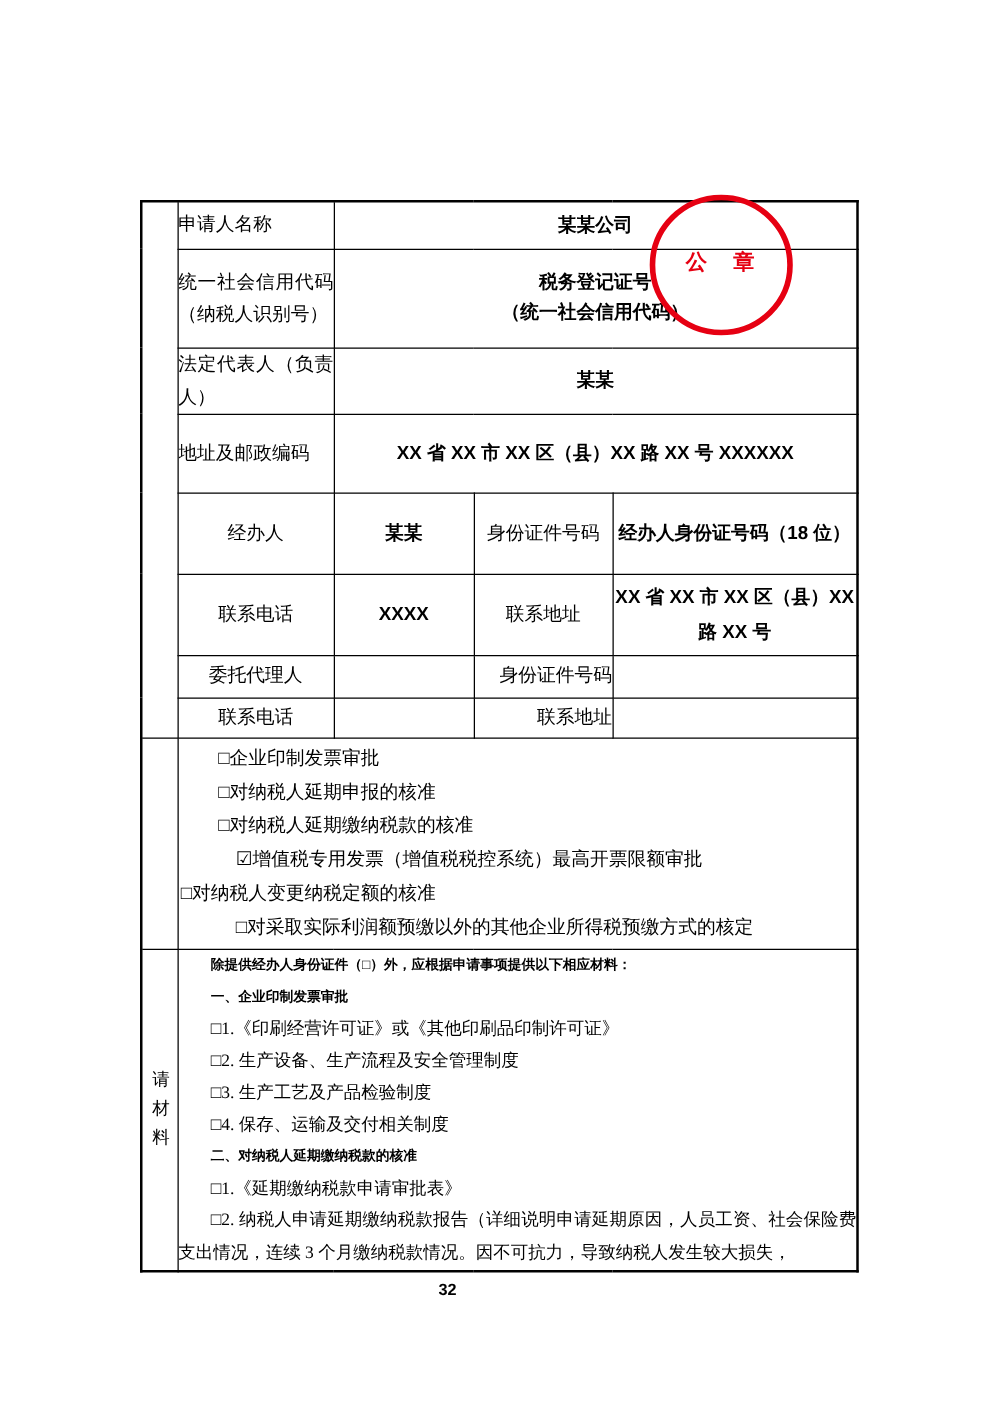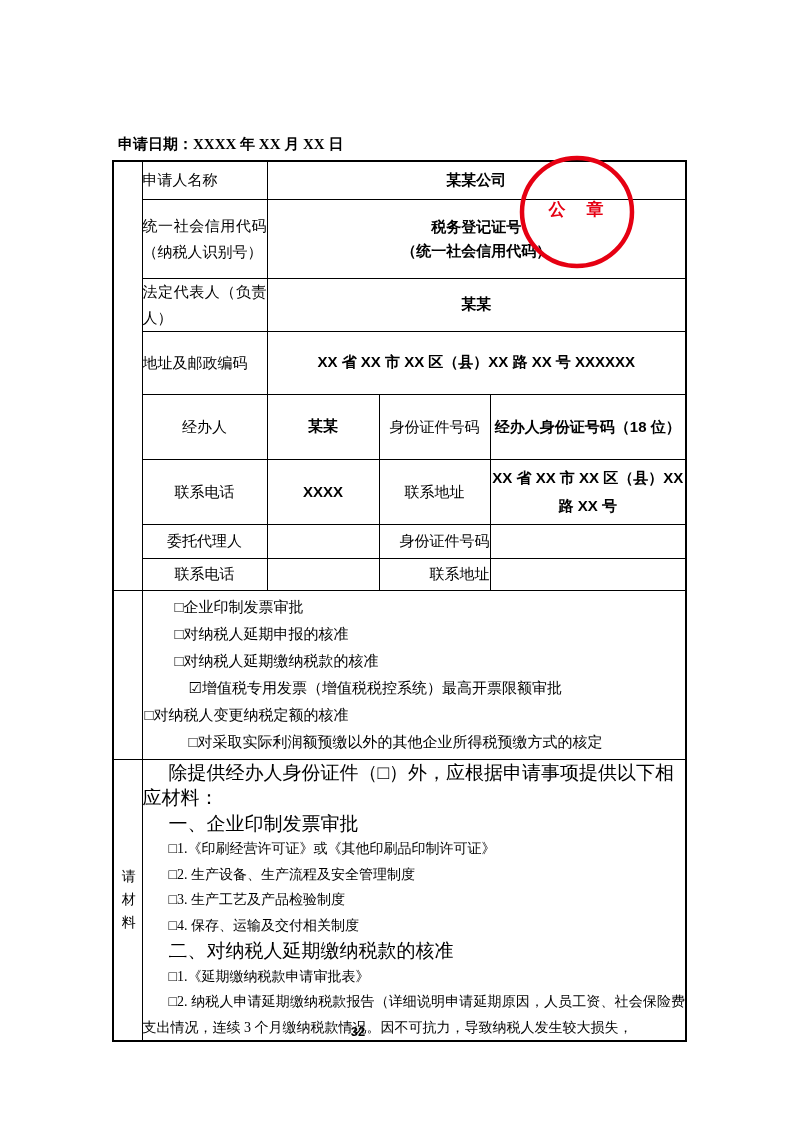--- a/index.html
+++ b/index.html
@@ -29,33 +29,33 @@
   tr.r1{height:38px} tr.r2{height:79px} tr.r3{height:50px} tr.r4{height:63px}
   tr.r5{height:65px} tr.r6{height:65px} tr.r7{height:34px} tr.r8{height:32px}
   tr.r9{height:169px} tr.r10{height:258px}
   .lbl { text-align:justify; padding:1px 11px; line-height:26px; }
   .lbl-c { text-align:center; padding:1px 4px; }
   .lbl-r { text-align:right; padding:1px 7px 1px 2px; }
   .val {
     font-family:"Liberation Sans","DejaVu Sans",sans-serif;
     font-weight:700; text-align:center; padding:0 8px;
   }
-  .val .ln { line-height:24px; }
+  .val .ln { line-height:24px;font-family:Liberation Mono, monospace; }
   .vE { line-height:28px; padding:0 9px; }
   .chk-cell { vertical-align:top; padding:4px 4px 0 0; }
   .chk-line { line-height:27px; font-size:15px; white-space:nowrap; }
   .ind-a { padding-left:32px; }
   .ind-b { padding-left:46px; }
   .ind-0 { padding-left:2px; }
   .cb { cursor:pointer; }
   .mat-cell { vertical-align:top; padding:3px 6px 0 7px; }
   .m { margin:0; line-height:25.5px; font-size:14px; text-indent:26px; }
   .m.bold {
     font-family:"Liberation Sans","DejaVu Sans",sans-serif;
-    font-weight:400; font-size:19px;
+    font-weight:700; font-size:11px;
   }
   .m.just { text-align:justify; }
   .vside {
     width:16px; margin:0 auto; line-height:23px; text-align:right;
     word-break:break-all; font-size:14px;
   }
   .stamp { position:absolute; left:518px; top:155px; }
   .stamp text {
     font-family:"Liberation Sans","DejaVu Sans",sans-serif; font-weight:700;
   }
@@ -63,21 +63,20 @@
     position:absolute; top:1024px; left:336px; width:44px; text-align:center;
     font-family:"Liberation Sans","DejaVu Sans",sans-serif;
     font-weight:700; font-size:13px;
   }
 </style>
 </head>
 <body>
 
 <div class="page">
 
-  <div class="dateline">申请日期：XXXX 年 XX 月 XX 日</div>
 
   <table class="form">
     <colgroup>
       <col style="width:29px">
         <col style="width:125px">
         <col style="width:112px">
       <col style="width:111px">
         <col style="width:196px">
     </colgroup>
 

